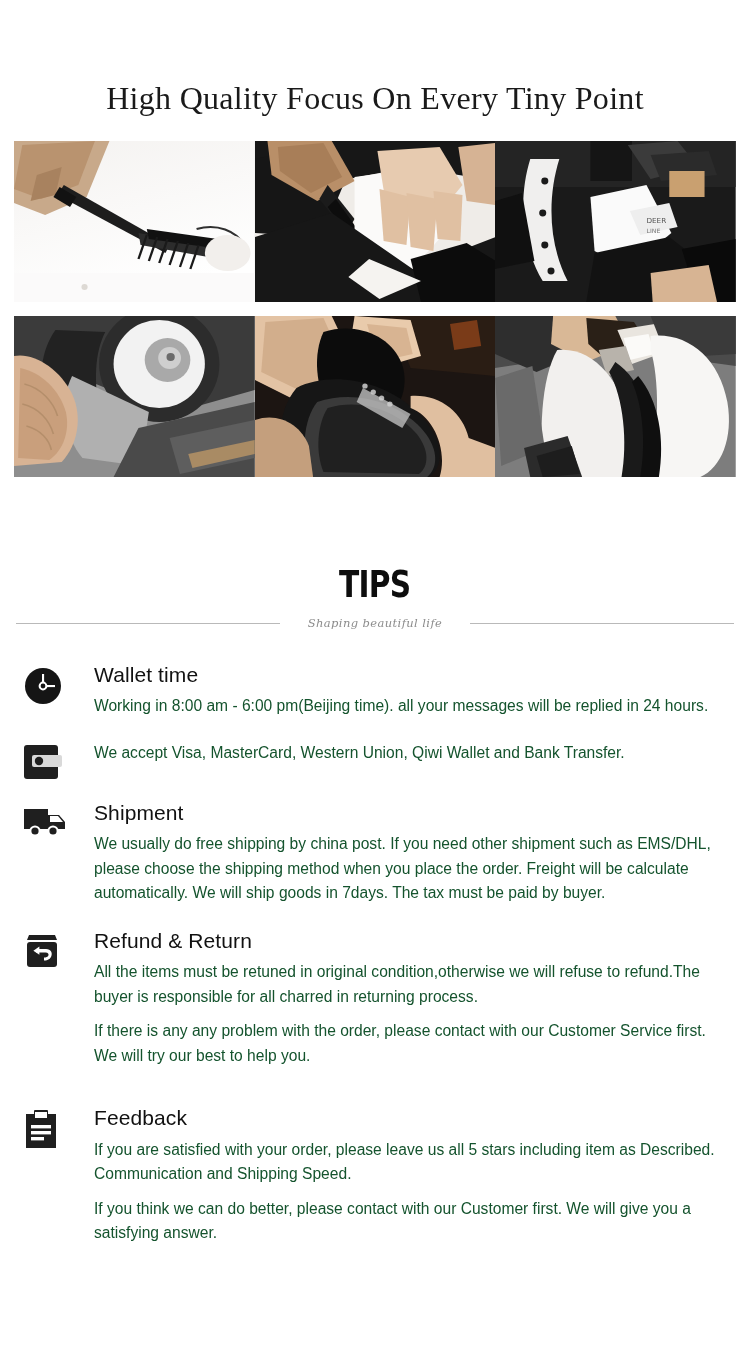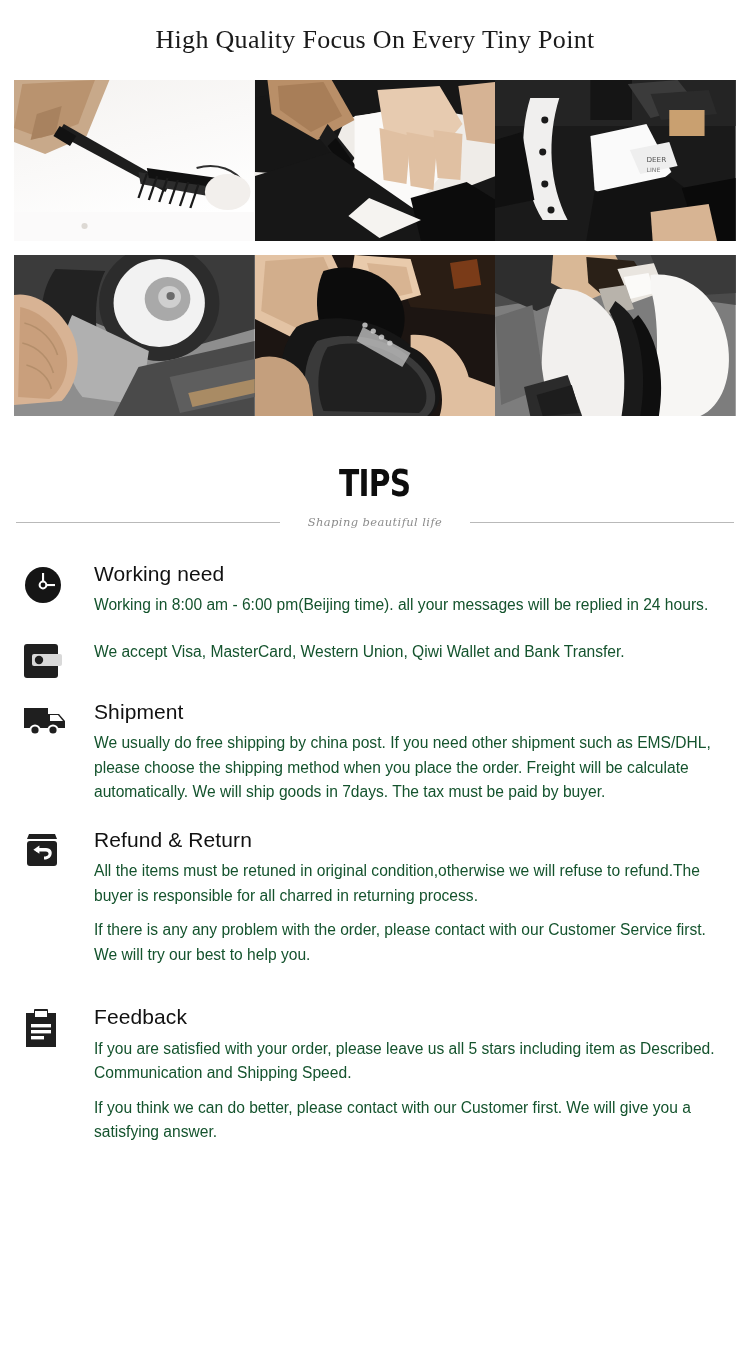--- a/index.html
+++ b/index.html
@@ -12,27 +12,28 @@
     height: 1372px;
     font-family: "Liberation Sans", sans-serif;
     color: #6d6d6d;
     overflow: hidden;
     position: relative;
   }
 
   
   .banner-title {
     font-family: "Liberation Serif", serif;
-    font-size: 26px;
+    font-size: 32px;
     color: #1a1a1a;
     text-align: center;
     letter-spacing: 0.3px;
-    padding-top: 27px;
+    padding-top: 54px;
     line-height: 1;
     font-weight: 400;
+    margin-top: 28px;
   }
 
   
   .gallery {
     margin-top: 27px;
     padding: 0 14px 0 14px;
     display: flex;
     flex-direction: column;
     gap: 14px;
   }
@@ -44,21 +45,21 @@
     flex: 1 1 0;
     height: 161px;
     overflow: hidden;
     position: relative;
     background: #e8e8e8;
   }
   .gallery-cell svg { display: block; width: 100%; height: 100%; }
 
   
   .tips-block {
-    margin-top: 48px;
+    margin-top: 88px;
     text-align: center;
   }
   .tips-word {
     font-family: "DejaVu Sans", sans-serif;
     font-weight: bold;
     font-size: 38px;
     letter-spacing: -1px;
     color: #0d0d0d;
     line-height: 1;
     transform: scaleX(0.78);
@@ -305,21 +306,21 @@
   <div class="tip-item" data-idx="0">
     <div class="tip-icon">
       <svg width="38" height="38" viewBox="0 0 38 38">
         <circle cx="19" cy="19" r="18" fill="#151515"></circle>
         <rect x="18" y="7" width="2.1" height="12" fill="#ffffff"></rect>
         <rect x="19" y="18" width="12" height="2.1" fill="#ffffff"></rect>
         <circle cx="19" cy="19" r="3.4" fill="#151515" stroke="#ffffff" stroke-width="2"></circle>
       </svg>
     </div>
     <div class="tip-body">
-      <p class="tip-title">Working need</p>
+      <p class="tip-title">Wallet time</p>
       <p class="tip-para">Working in 8:00 am - 6:00 pm(Beijing time). all your messages will be replied in 24 hours.</p>
     </div>
   </div>
 
   <div class="tip-item" data-idx="1">
     <div class="tip-icon">
       <svg width="38" height="34" viewBox="0 0 38 34">
         <rect x="0" y="0" width="34" height="34" rx="3" fill="#1f1f1f"></rect>
         <rect x="8" y="10" width="30" height="12" rx="2" fill="#d9d9d9"></rect>
         <circle cx="15" cy="16" r="4.2" fill="#1f1f1f"></circle>

